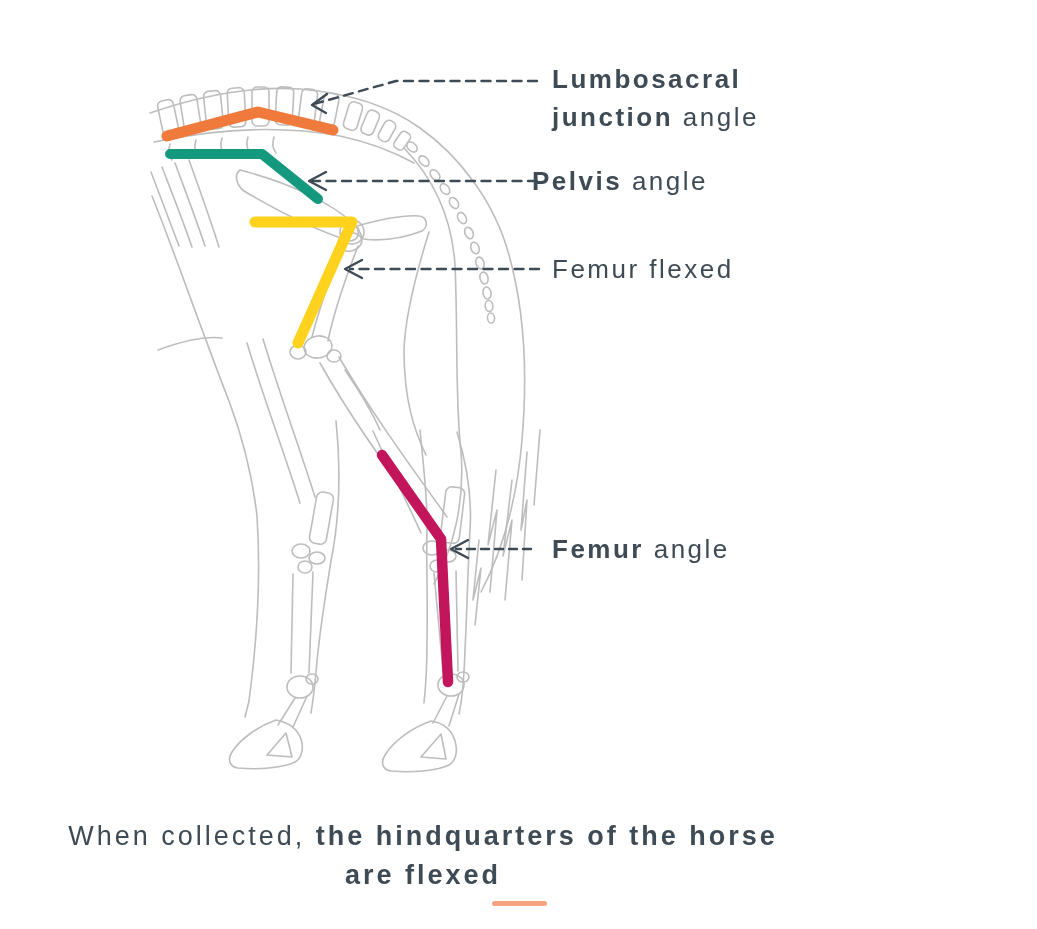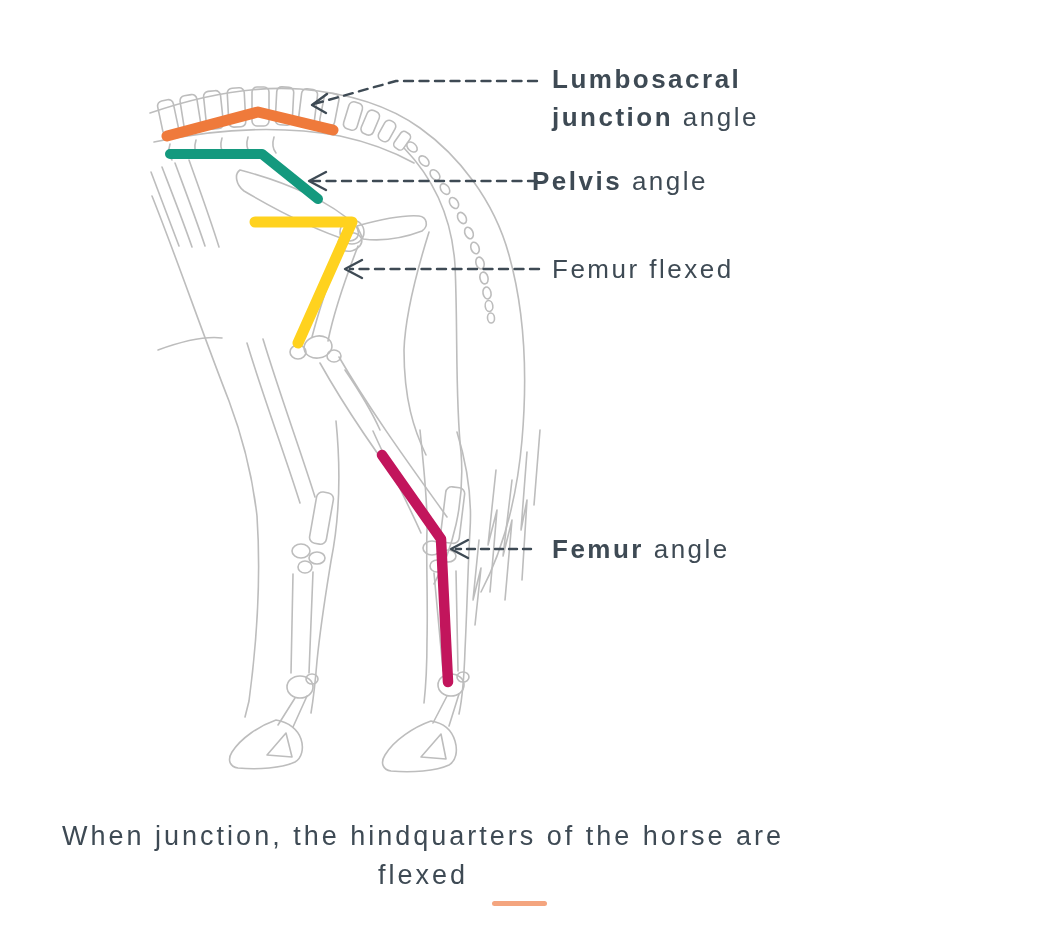--- a/index.html
+++ b/index.html
@@ -21,21 +21,21 @@
   .label .b{font-weight:700;}
   .nowrap{white-space:nowrap;}
   .caption{
     position:absolute;left:0;right:0;top:817px;
     text-align:center;
     font-size:27px;
     letter-spacing:3px;
     line-height:39px;
     color:#3E4A54;
   }
-  .caption .b{font-weight:400;}
+  .caption .b{font-weight:700;}
   .caption-inner{max-width:745px;margin:0 auto;}
   .underline{
     position:absolute;
     left:492px;top:901px;
     width:55px;height:5px;
     border-radius:2.5px;
     background:#F4A57F;
   }
 </style>
 </head>
@@ -207,19 +207,19 @@
     <span>Femur flexed</span>
   </div>
 
   <div class="label nowrap" style="left:552px;top:530px;">
     <span class="b">Femur</span>
     <span>angle</span>
   </div>
 
   <div class="caption">
     <div class="caption-inner">
-      <span>When junction,</span>
+      <span>When collected,</span>
       <span class="b">the hindquarters of the horse are flexed</span>
     </div>
   </div>
   <div class="underline"></div>
 
 </div>
 
 </body></html>

